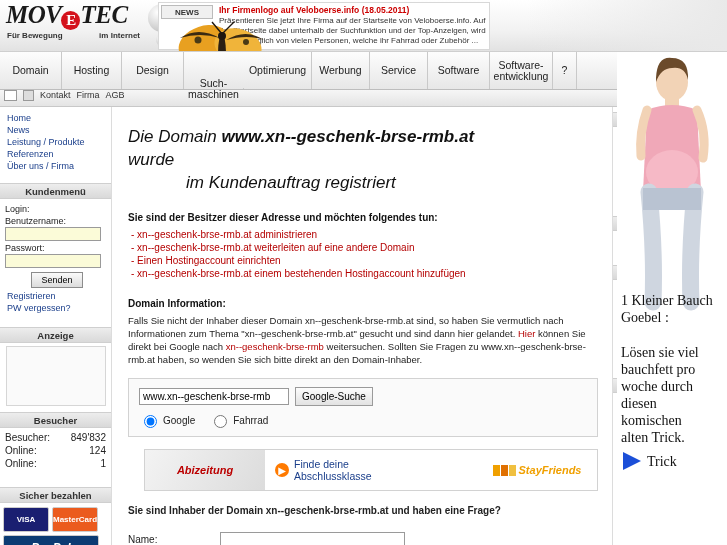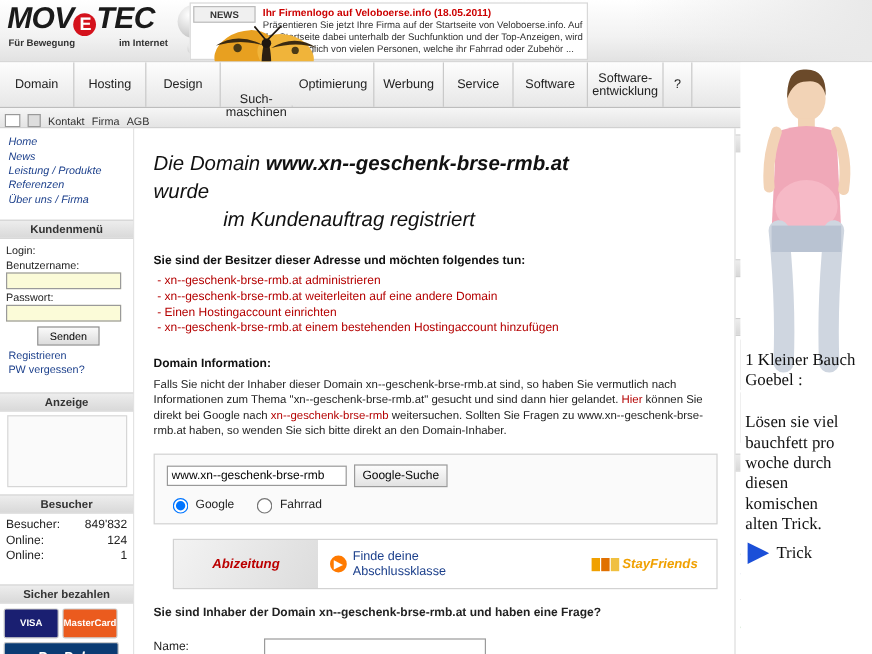--- a/index.html
+++ b/index.html
@@ -20,21 +20,21 @@
     width:727px; height:52px;
     background: linear-gradient(to bottom, #ffffff 0%, #f2f2f2 60%, #e2e2e2 100%);
     border-bottom:1px solid #cfcfcf;
     overflow:hidden;
   }
   .logo {
     position:absolute; left:4px; top:2px;
     width:140px; height:46px;
   }
   .logo-text {
-    font-family:Liberation Sans, sans-serif;
+    font-family:Liberation Serif, serif;
     font-weight:bold; font-style:italic;
     font-size:25px; letter-spacing:-0.5px;
     color:#1a1a1a; line-height:26px;
     padding-left:2px;
   }
   .logo-o {
     display:inline-block;
     width:19px;height:19px;border-radius:50%;
     background:#d4121c; color:#fff;
     text-align:center; line-height:19px;
@@ -100,21 +100,21 @@
   .nav-w3 { width:62px; } .nav-w4 { width:60px; }
   .nav-w5 { width:68px; } .nav-w6 { width:58px; }
   .nav-w7 { width:58px; } .nav-w8 { width:62px; }
   .nav-w9 { width:63px; } .nav-w10 { width:24px; }
 
   
   .subbar {
     width:727px; height:17px;
     background:linear-gradient(to bottom,#f6f6f6,#e4e4e4);
     border-bottom:1px solid #c8c8c8;
-    display:flex; align-items:flex-end;
+    display:flex; align-items:flex-start;
     padding-left:4px; gap:6px;
     font-size:9px; color:#333;
   }
   .sb-icon { width:13px;height:11px;border:1px solid #999;background:#fff; display:inline-block; }
   .sb-icon2 { width:11px;height:11px;border:1px solid #999;background:#ddd; display:inline-block; }
   .sb-link { cursor:pointer; }
 
   
   .layout { display:flex; width:727px; height:457px; }
   .sidebar-left { width:112px; background:#ffffff; border-right:1px solid #dcdcdc; }
@@ -310,21 +310,21 @@
   <span class="sb-icon"></span>
   <span class="sb-icon2"></span>
   <span class="sb-link">Kontakt</span>
   <span class="sb-link">Firma</span>
   <span class="sb-link">AGB</span>
 </div>
 
 <div class="layout">
 
   <div class="sidebar-left">
-    <div class="panel-body" style="padding-top:5px;font-style:italic;">
+    <div class="panel-body" style="padding-top:5px;">
       <span class="ln">Home</span>
       <span class="ln">News</span>
       <span class="ln">Leistung / Produkte</span>
       <span class="ln">Referenzen</span>
       <span class="ln">Über uns / Firma</span>
     </div>
 
     <div class="panel" style="margin-top:8px;">
       <div class="panel-head">Kundenmenü</div>
       <div class="panel-body">

